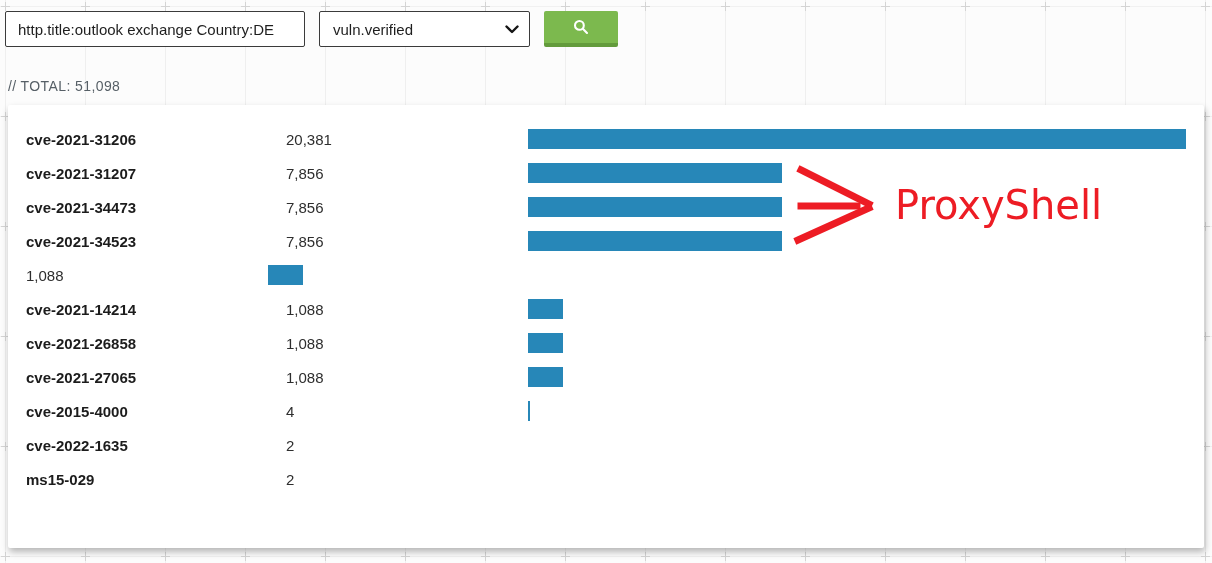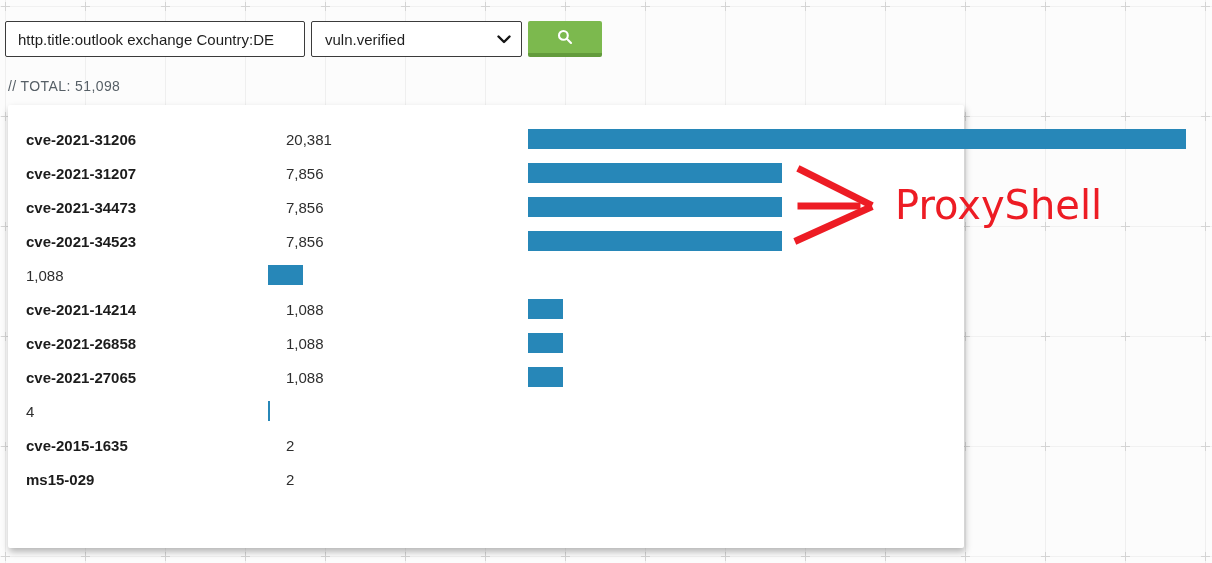--- a/index.html
+++ b/index.html
@@ -18,21 +18,21 @@
       linear-gradient(180deg, #f1f1f1 0, #f1f1f1 1px, transparent 1px);
     background-size: 80px 100%, 100% 110px;
     background-position: 5px 0, 0 6px;
   }
   .cross { position: absolute; width: 9px; height: 9px; }
   .cross::before, .cross::after { content: ""; position: absolute; background: #d4d4d4; }
   .cross::before { left: 0; top: 4px; width: 9px; height: 1px; }
   .cross::after  { left: 4px; top: 0; width: 1px; height: 9px; }
 
   
-  .toolbar { position: absolute; left: 5px; top: 11px; display: flex; gap: 6px; z-index: 3; margin-top: 10px; }
+  .toolbar { position: absolute; left: 5px; top: 11px; display: flex; gap: 14px; z-index: 3; }
   .query-input {
     width: 300px; height: 36px;
     border: 1px solid #3b3b3b; border-radius: 2px;
     background: #fff; color: #1e1e1e;
     font-family: "Liberation Sans", sans-serif;
     font-size: 15px; padding: 0 10px 0 12px; outline: none;
   }
   .facet-select {
     width: 211px; height: 36px;
     border: 1px solid #3b3b3b; border-radius: 2px;
@@ -50,21 +50,21 @@
 
   
   .total-line {
     position: absolute; left: 8px; top: 78px; z-index: 3;
     font-size: 14px; color: #565f66; letter-spacing: 0.4px;
   }
 
   
   .card {
     position: absolute; left: 8px; top: 105px; z-index: 2;
-    width: 956px; height: 443px;
+    width: 1196px; height: 443px;
     background: #ffffff; border-radius: 2px;
     box-shadow: 1px 4px 7px rgba(0,0,0,0.28);
     padding: 17px 0 0 18px;
   }
   .facet-row { display: flex; align-items: center; height: 34px; }
   .cve-label {
     flex: 0 0 260px;
     font-size: 15px; font-weight: bold; color: #1c1c1c;
   }
   .cve-count {
@@ -276,29 +276,30 @@
     <span class="cve-label">cve-2021-27065</span>
     <span class="cve-count">1,088</span>
     <span class="bar-spacer"></span>
     <span class="bar-track">
       <span class="bar-fill" style="width: 35.126px; background: rgb(39, 135, 184);"></span>
     </span>
   </div>
 
 
   <div class="facet-row">
+    <span class="cve-label">cve-2015-4000</span>
     <span class="cve-count">4</span>
     <span class="bar-spacer"></span>
     <span class="bar-track">
       <span class="bar-fill" style="width: 2px; background: rgb(39, 135, 184);"></span>
     </span>
   </div>
 
   <div class="facet-row">
-    <span class="cve-label">cve-2015-1635</span>
+    <span class="cve-label">cve-2022-1635</span>
     <span class="cve-count">2</span>
     <span class="bar-spacer"></span>
     <span class="bar-track">
       <span class="bar-fill" style="width: 0px; background: rgb(39, 135, 184);"></span>
     </span>
   </div>
 
   <div class="facet-row">
     <span class="cve-label">ms15-029</span>
     <span class="cve-count">2</span>

